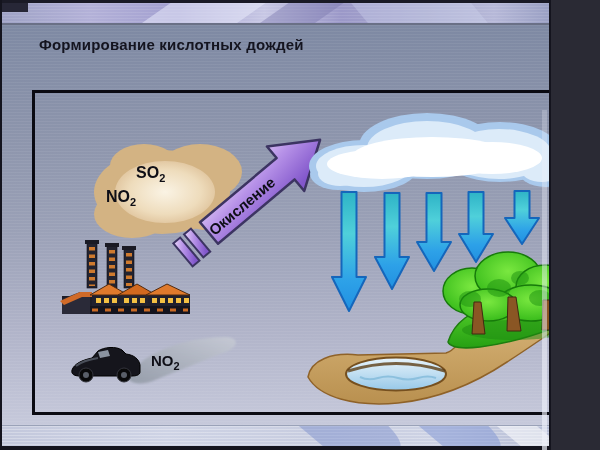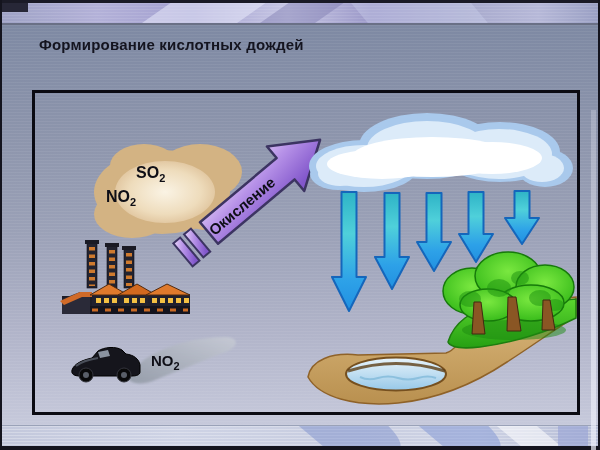--- a/index.html
+++ b/index.html
@@ -1,17 +1,17 @@
 <!DOCTYPE html>
 <html><head>
 <meta charset="utf-8">
 <style>
   html,body{margin:0;padding:0;background:#2a2a34;}
   .screen{
-    position:relative;width:600px;height:450px;overflow:hidden;
+    position:relative;width:551px;height:450px;overflow:hidden;
     font-family:"Liberation Sans",sans-serif;
     box-sizing:border-box;
     border-left:2px solid #14141e;border-right:2px solid #14141e;
     background:#9aa0b6;
     padding-left:12px;
   }
   
   .top-band{
     position:absolute;left:0;top:0;width:100%;height:25px;box-sizing:border-box;
     border-top:3px solid #1a1a26;border-bottom:2px solid #6a7086;overflow:hidden;

